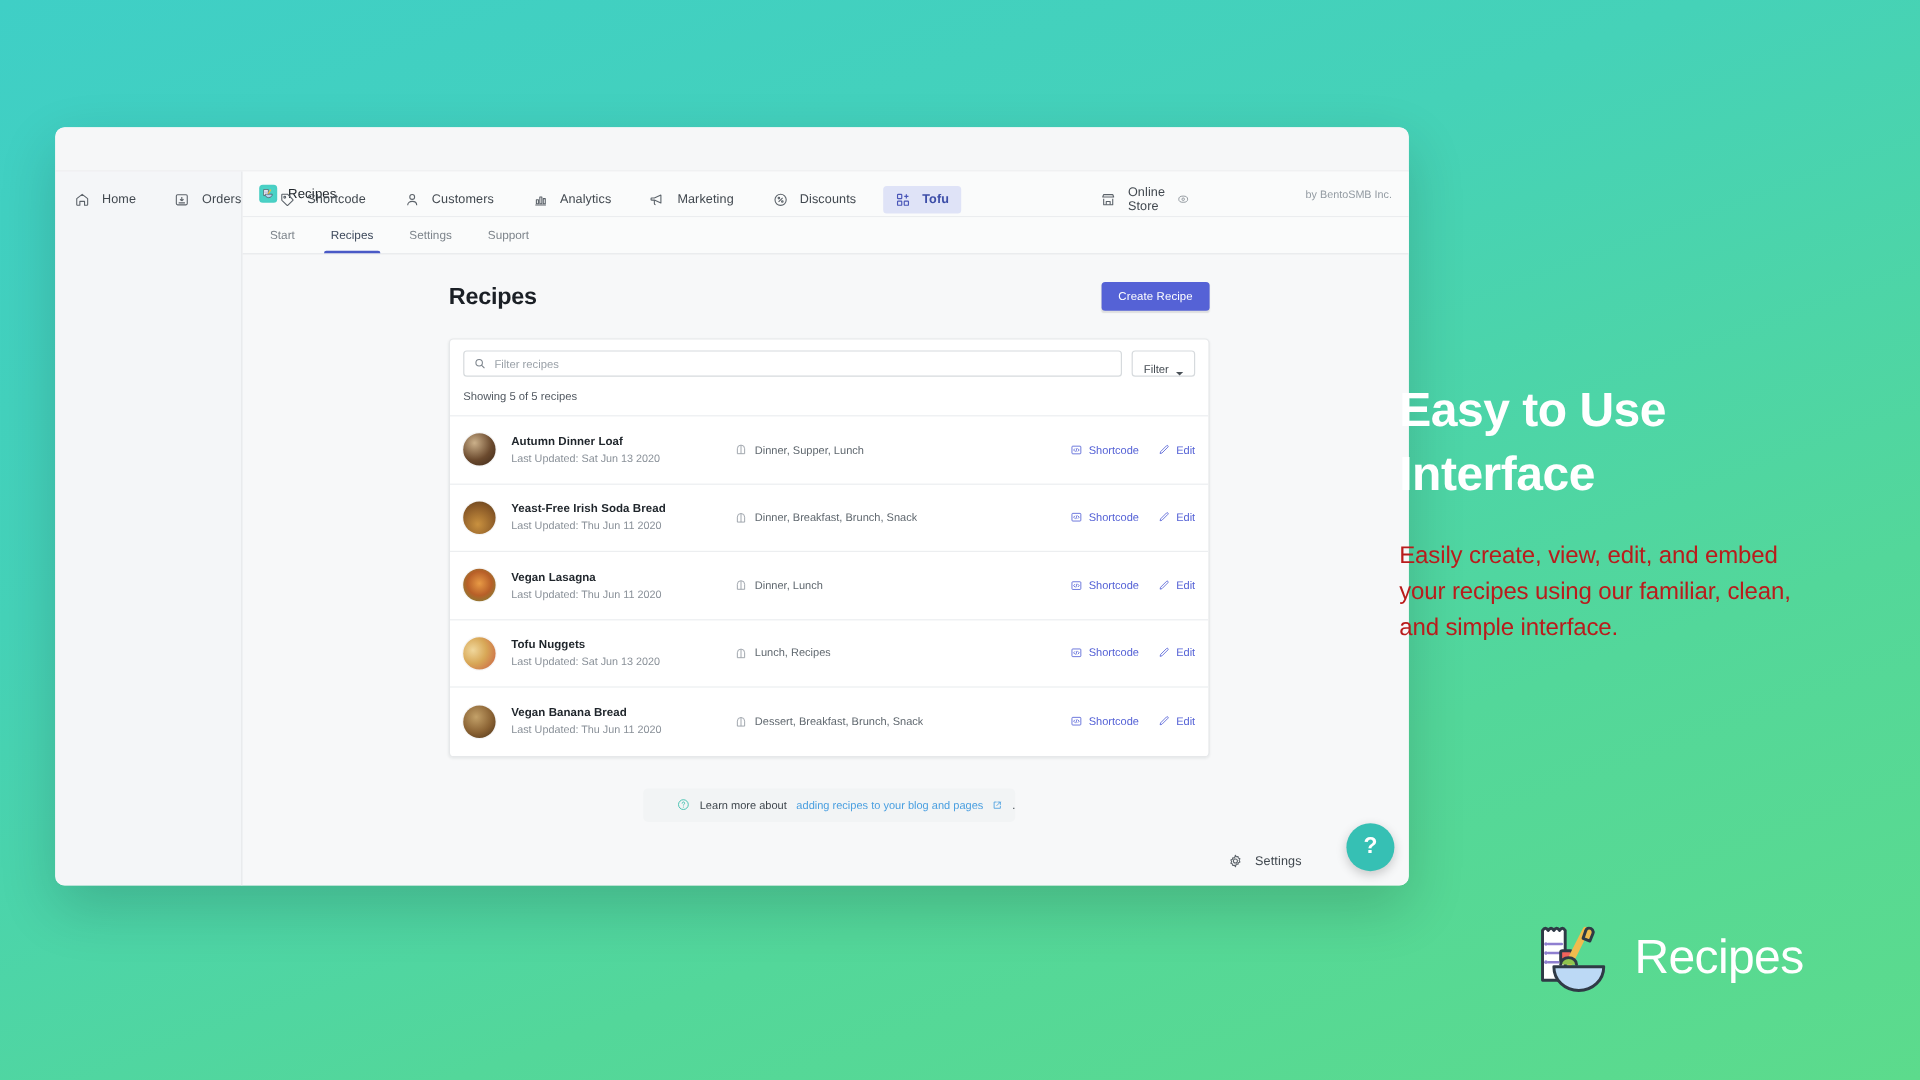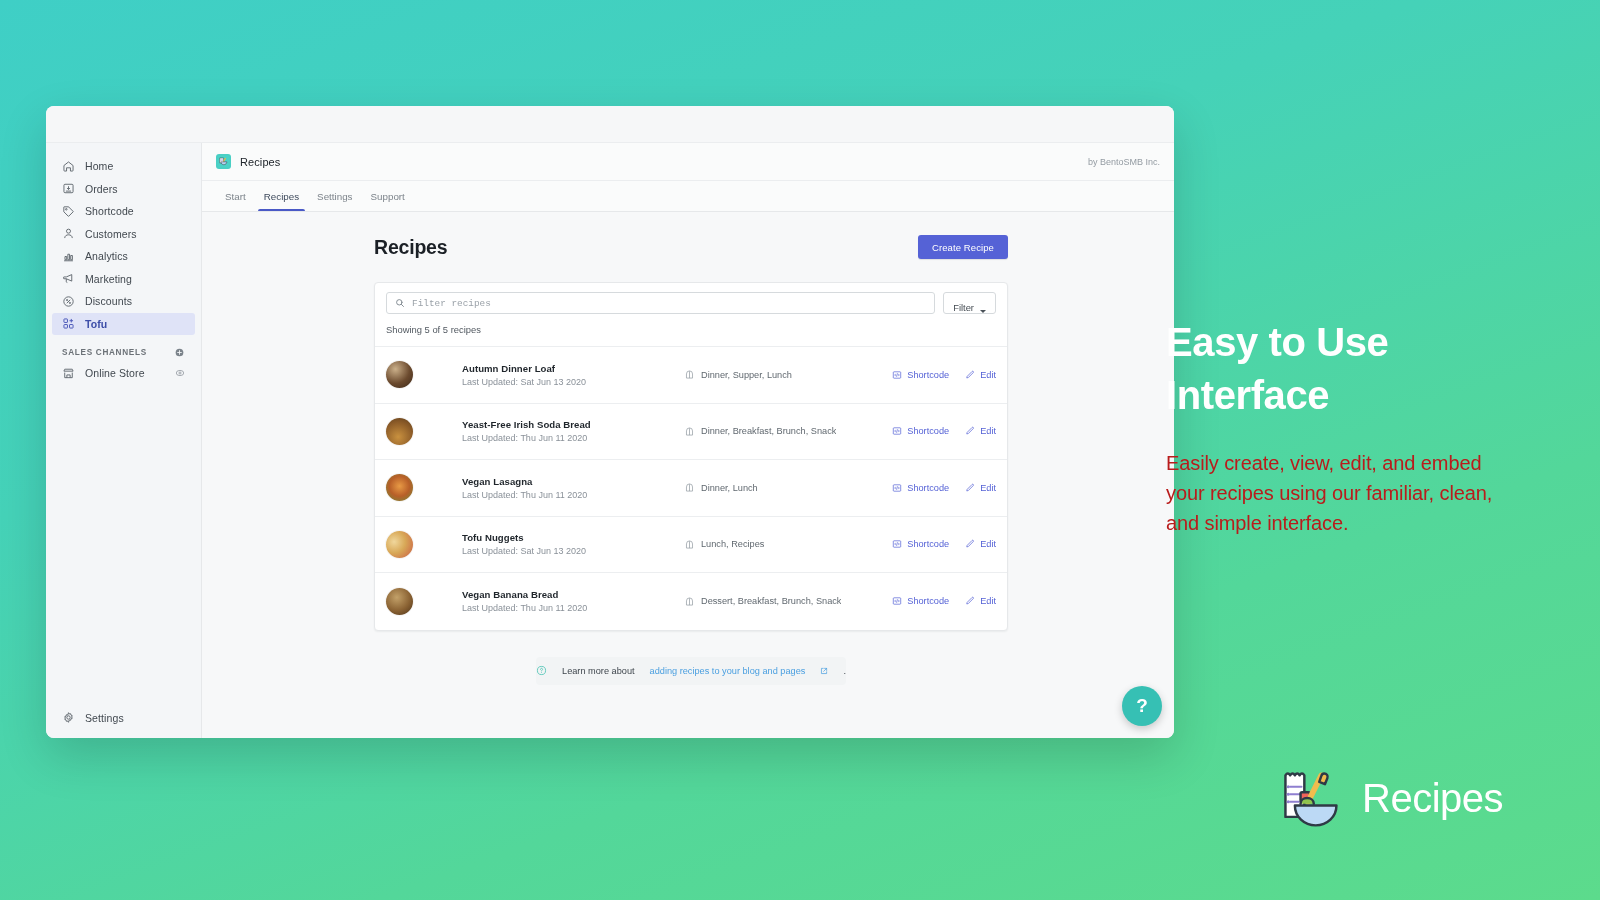--- a/index.html
+++ b/index.html
@@ -42,21 +42,21 @@
     min-height: 0;
   }
 
   
   .sidebar {
     width: 156px;
     flex: 0 0 156px;
     background: #f4f6f8;
     border-right: 1px solid #e6e8ea;
     display: flex;
-    flex-direction: column;
+    flex-direction: row;
     padding-top: 12px;
     position: relative;
   }
   .nav-item {
     display: flex;
     align-items: center;
     gap: 10px;
     height: 22.5px;
     padding: 0 10px;
     margin: 0 6px 0 6px;
@@ -125,21 +125,21 @@
   .app-credit { margin-left: auto; font-size: 9px; color: #939ba2; }
 
   .app-tabs {
     height: 31px;
     flex: 0 0 31px;
     background: #fafbfb;
     border-bottom: 1px solid #e6e8ea;
     display: flex;
     align-items: stretch;
     padding: 0 14px;
-    gap: 0;
+    gap: 12px;
   }
   .tab {
     display: flex; align-items: center;
     padding: 0 9px;
     font-size: 9.8px;
     color: #7d848b;
     cursor: pointer;
     position: relative;
   }
   .tab.active { color: #3e4a5c; }
@@ -212,21 +212,21 @@
     gap: 7px;
     height: 22px;
     border: 1px solid #d6dadd;
     border-radius: 3px;
     padding: 0 8px;
     background: #fff;
   }
   .search-box svg { display: block; width: 10px; height: 10px; flex: 0 0 10px; }
   .search-box input {
     border: none; outline: none;
-    font-family: Liberation Mono, monospace;
+    font-family: Liberation Sans, sans-serif;
     font-size: 9.4px;
     color: #3d444b;
     width: 100%;
     background: transparent;
   }
   .search-box input::placeholder { color: #9aa1a8; }
   .filter-btn {
     display: flex; align-items: flex-end; gap: 6px;
     height: 22px;
     border: 1px solid #d6dadd;
@@ -251,21 +251,20 @@
     color: #525961;
     border-bottom: 1px solid #eceef0;
   }
 
   .recipe-row {
     display: flex;
     align-items: center;
     padding: 0 11px;
     height: 56.5px;
     border-bottom: 1px solid #eceef0;
-    gap: 36px;
   }
   .recipe-row:last-child { border-bottom: none; }
 
   .thumb {
     width: 27px; height: 27px;
     border-radius: 50%;
     flex: 0 0 27px;
     margin-right: 13px;
     background-size: cover;
     background-position: center;
@@ -308,21 +307,21 @@
 
   
   .footer-note {
     margin: 26px auto 0 auto;
     width: 310px;
     margin-left: 334px;
     background: #f2f4f5;
     border-radius: 4px;
     display: flex;
     align-items: center;
-    justify-content: space-between;
+    justify-content: flex-end;
     gap: 8px;
     height: 28px;
     font-size: 9.2px;
     color: #3f464d;
   }
   .footer-note .q-ico svg { display: block; width: 11px; height: 11px; }
   .footer-note a { color: #4a9fe0; text-decoration: none; }
   .ext-ico { display: inline-block; vertical-align: -1px; }
   .ext-ico svg { display: block; width: 8px; height: 8px; }
 

